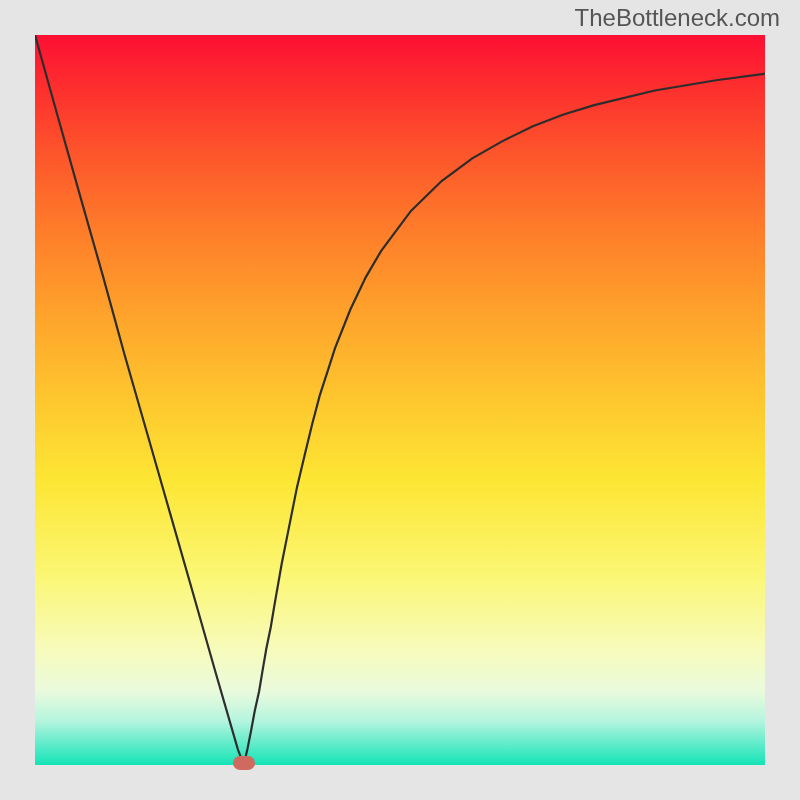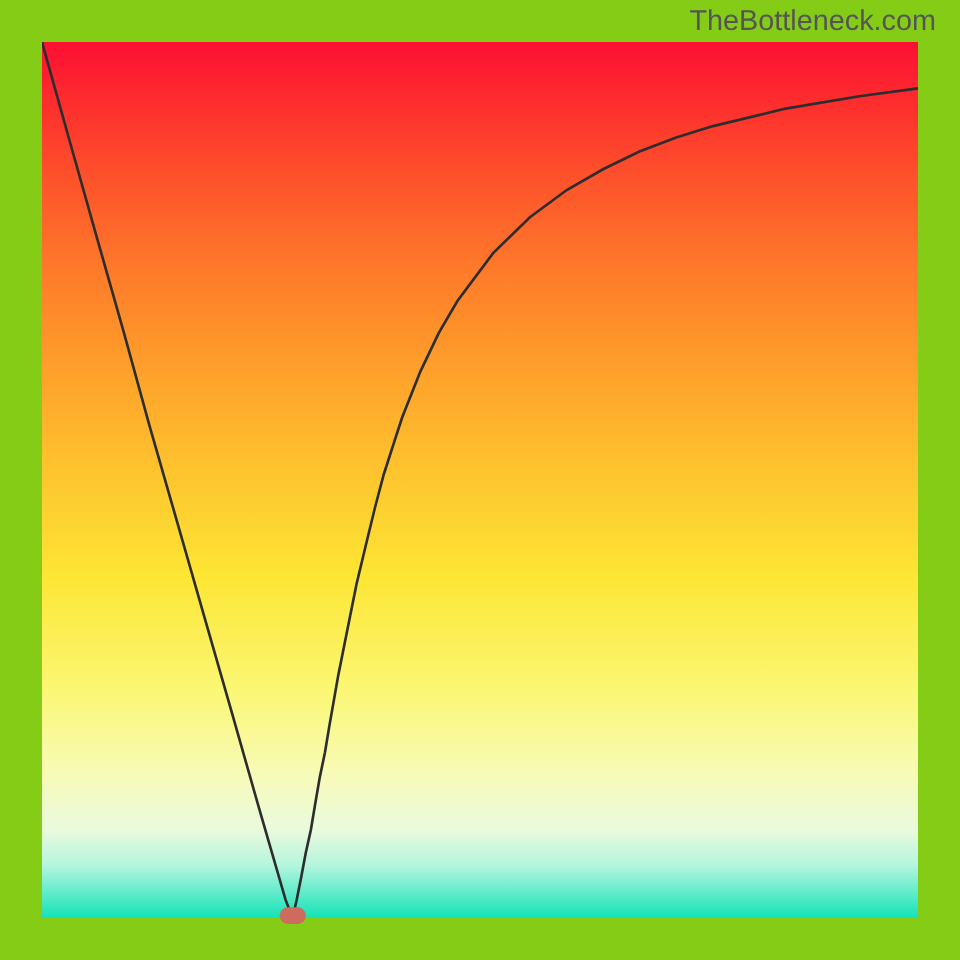--- a/index.html
+++ b/index.html
@@ -8,21 +8,21 @@
     width: 800px;
     height: 800px;
     background: #000000;
     font-family: Arial, Helvetica, sans-serif;
     overflow: hidden;
   }
   .frame {
     position: relative;
     width: 800px;
     height: 800px;
-    background: #84cc16;
+    background: #e5e5e5;
   }
   .watermark {
     position: absolute;
     top: 4px;
     right: 20px;
     color: #555555;
     font-size: 24px;
     font-weight: 400;
     font-family: Arial, Helvetica, sans-serif;
     letter-spacing: 0px;

